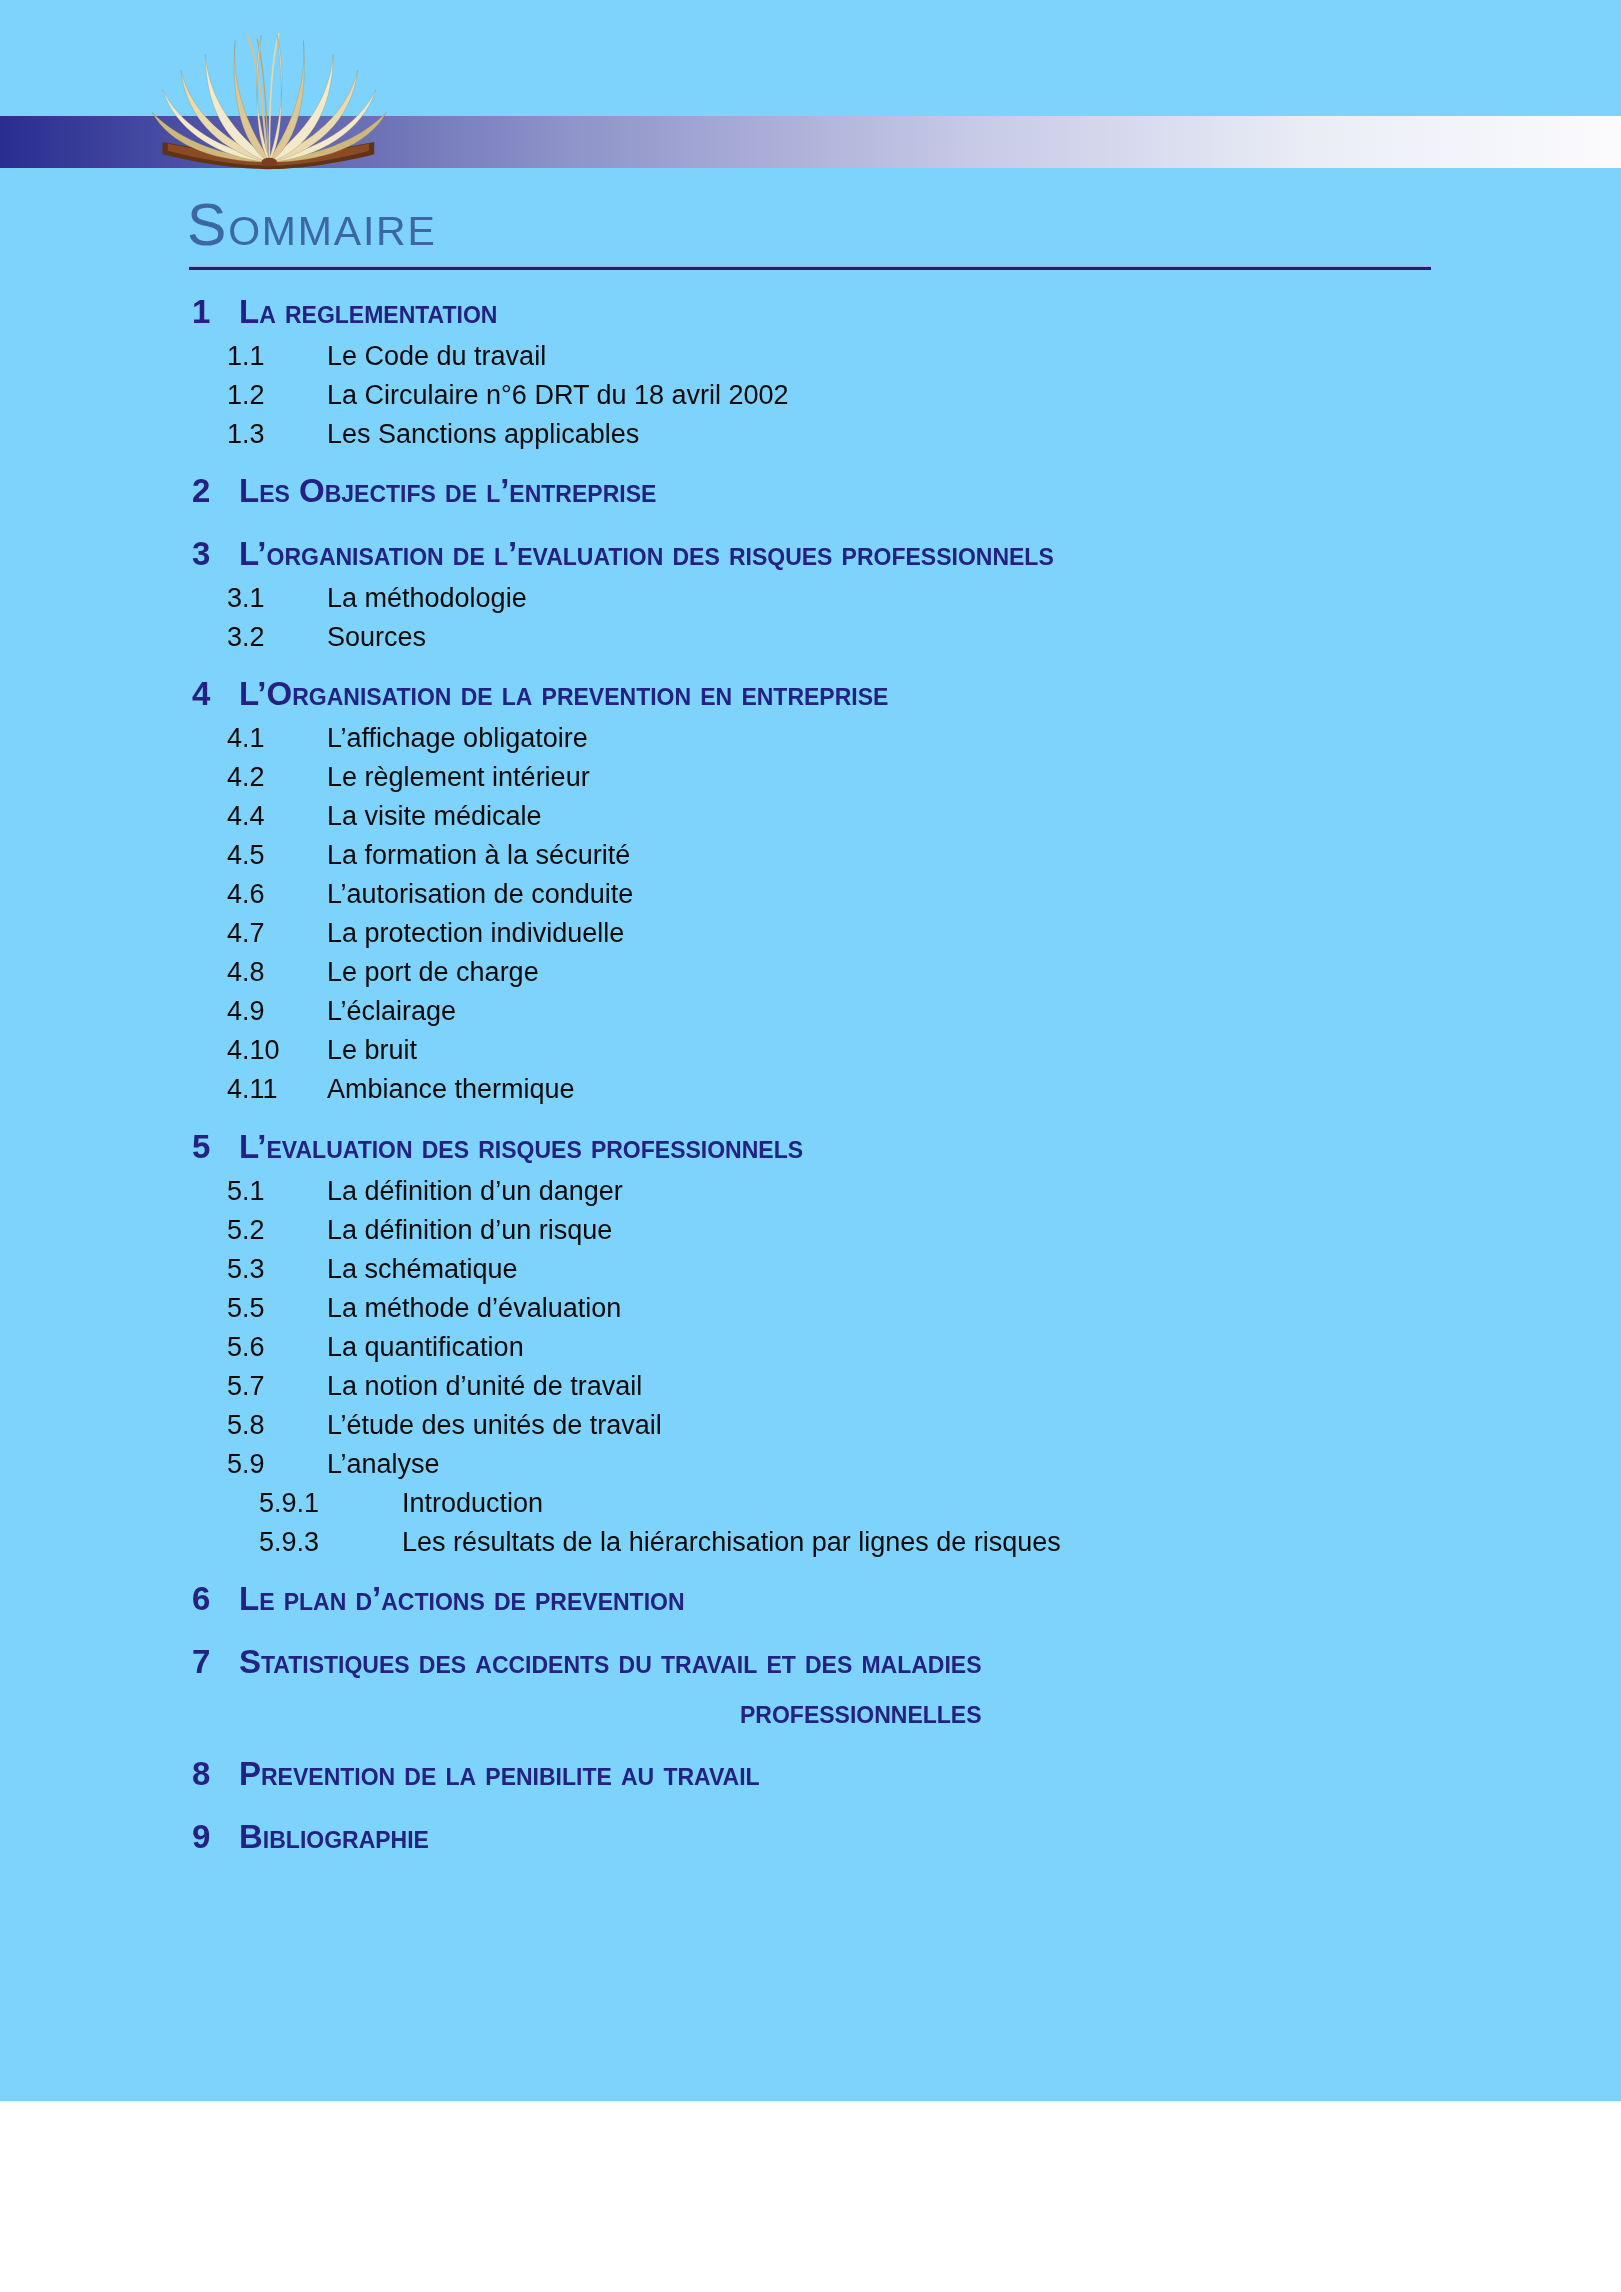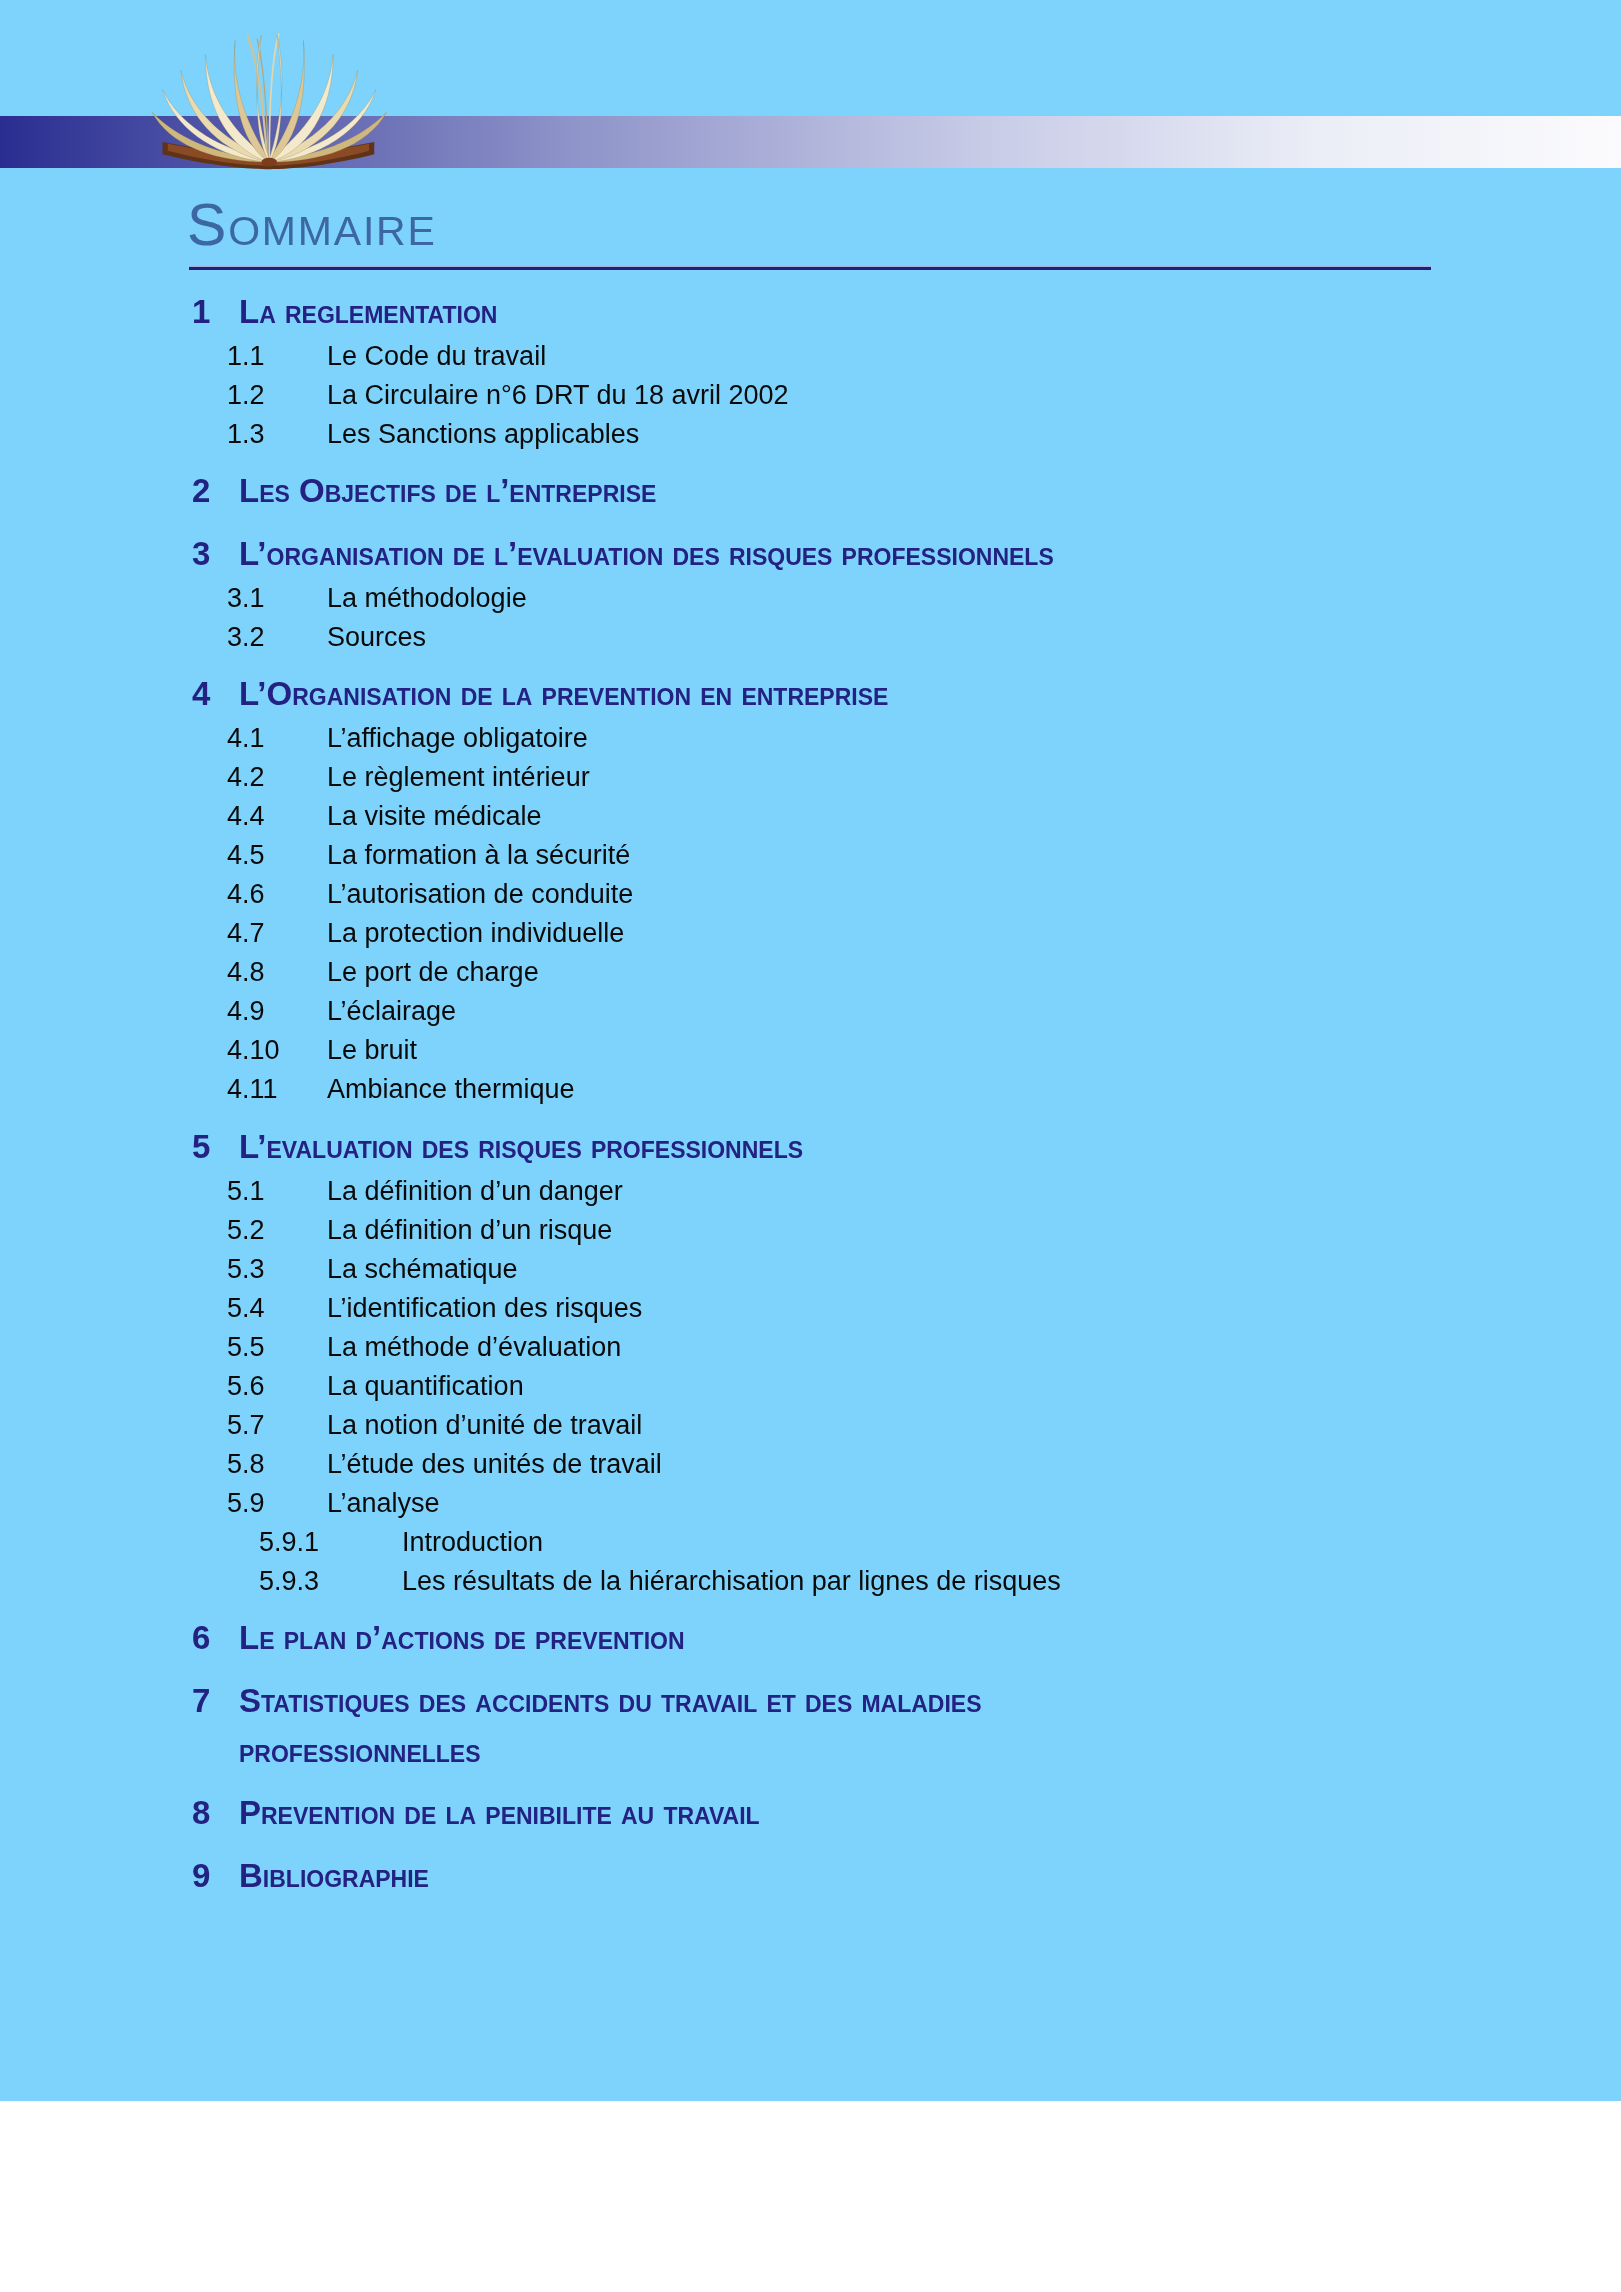--- a/index.html
+++ b/index.html
@@ -36,21 +36,21 @@
   
   .toc{position:absolute;left:0;top:274px;width:1621px;}
   .sec{
     display:flex;align-items:flex-start;
     padding-left:192px;margin-top:12.5px;
     font-weight:bold;font-size:33px;line-height:50px;
     font-variant:small-caps;
     color:#232282;
   }
   .sec-num{flex:0 0 47px;font-variant:normal;}
-  .sec-title{white-space:pre-line;max-width:1193px;}
+  .sec-title{white-space:pre-line;max-width:1193px;text-align:right;}
   .item{
     display:flex;align-items:center;
     padding-left:227px;
     font-size:27px;line-height:39px;color:#0a0a0a;
   }
   .item .item-num{flex:0 0 100px;}
   .item.sub{padding-left:259px;gap:10px;}
   .item.sub .item-num{flex:0 0 133px;}
   
   .footer{
@@ -190,24 +190,20 @@
       </div>
       <div class="item">
         <span class="item-num">5.2</span>
         <span class="item-label">La définition d’un risque</span>
       </div>
       <div class="item">
         <span class="item-num">5.3</span>
         <span class="item-label">La schématique</span>
       </div>
       <div class="item">
-        <span class="item-num">5.4</span>
-        <span class="item-label">L’identification des risques</span>
-      </div>
-      <div class="item">
         <span class="item-num">5.5</span>
         <span class="item-label">La méthode d’évaluation</span>
       </div>
       <div class="item">
         <span class="item-num">5.6</span>
         <span class="item-label">La quantification</span>
       </div>
       <div class="item">
         <span class="item-num">5.7</span>
         <span class="item-label">La notion d’unité de travail</span>

